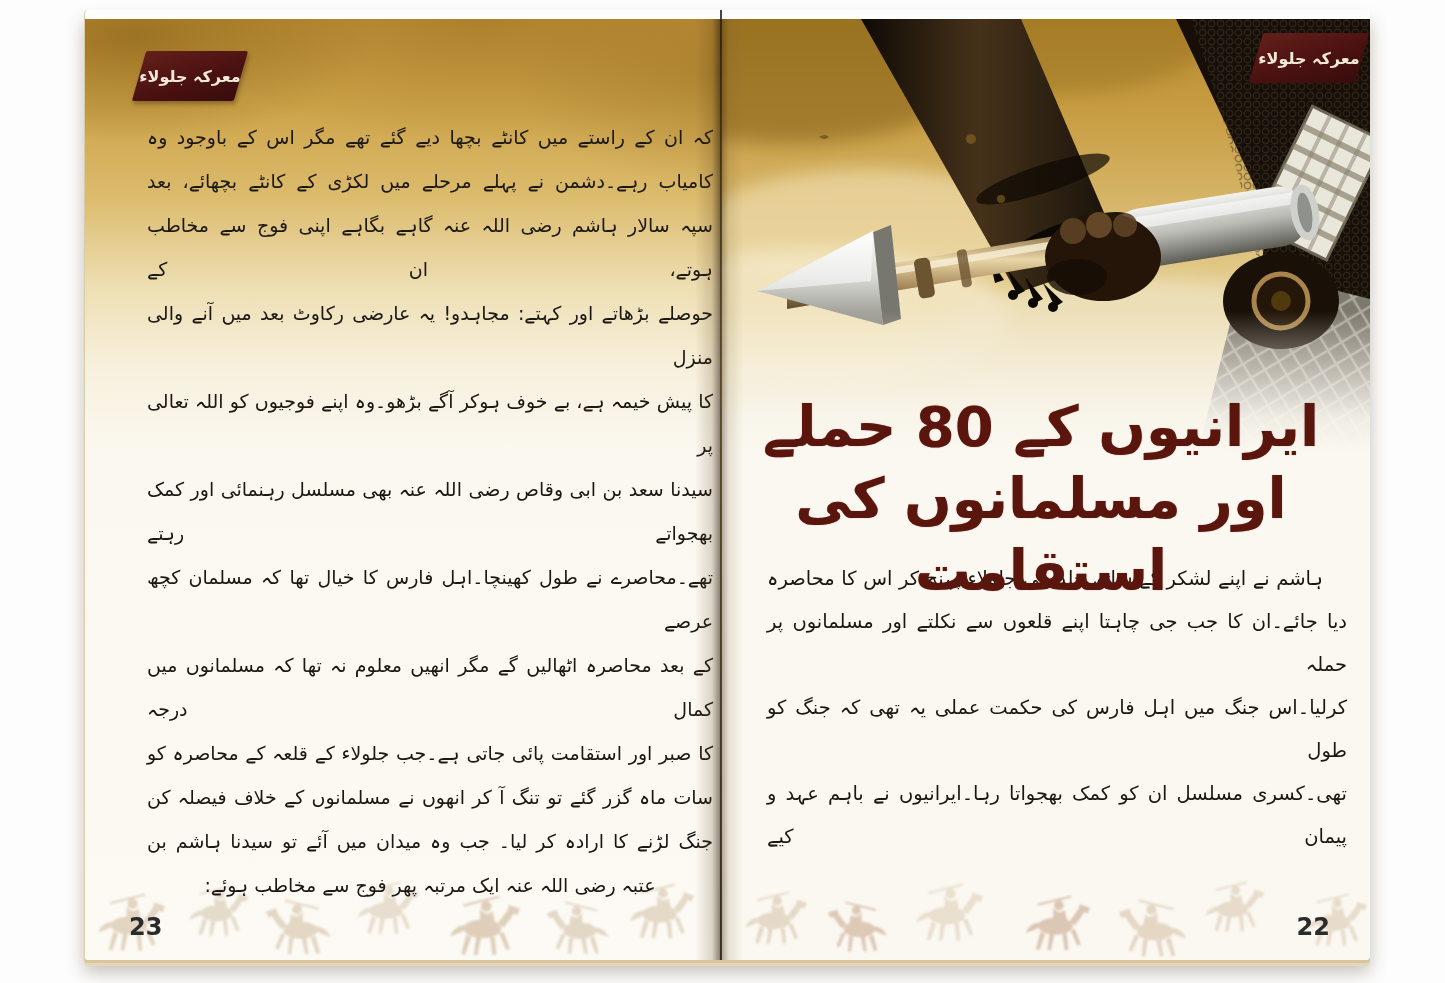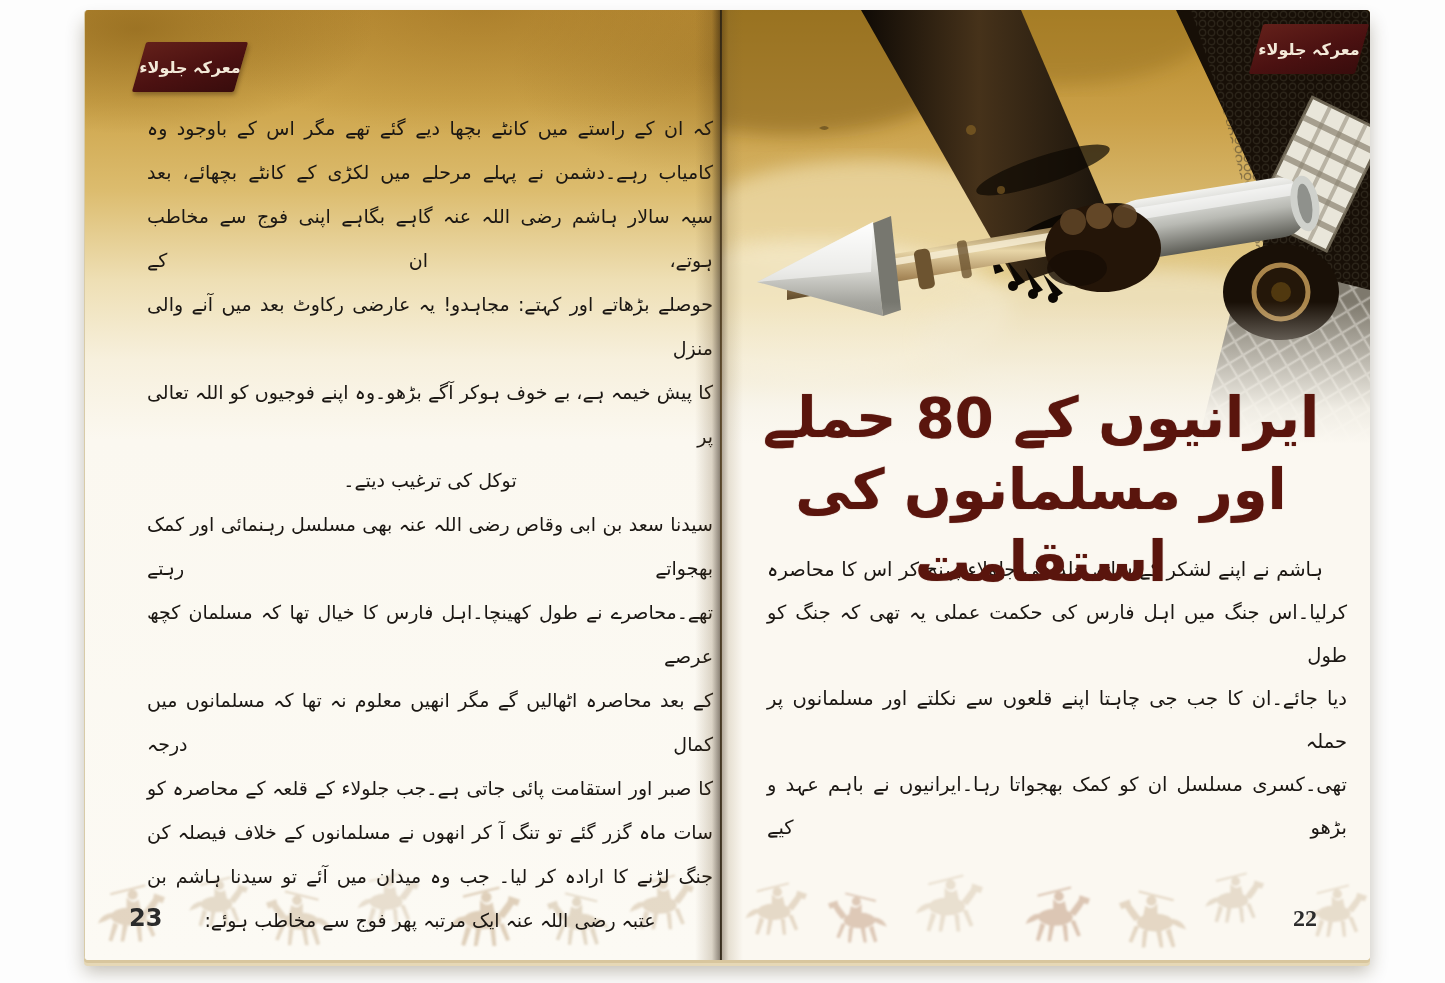--- a/index.html
+++ b/index.html
@@ -5,21 +5,21 @@
 <style>
   html,body{margin:0;padding:0;background:#ffffff;}
   body{width:1445px;height:983px;overflow:hidden;font-family:"DejaVu Sans",sans-serif;}
   .stage{position:relative;width:1445px;height:983px;background:#fdfdfd;}
 
   .book{position:absolute;left:84px;top:10px;width:1285px;height:950px;display:flex;
         border-radius:4px;overflow:hidden;
         box-shadow:0 3px 0 #d8c69e,0 6px 0 #e6d8b6,0 12px 18px rgba(60,45,15,.30);
         border-left:1px solid #d8cba8;}
 
-  .page{position:relative;height:100%;}
+  .page{position:relative;height:100%;margin-top:9px;}
   .page.left{width:636px;background:
       radial-gradient(ellipse 340px 150px at 8% 2%, rgba(125,86,15,.55), rgba(125,86,15,0) 70%),
       radial-gradient(ellipse 420px 180px at 62% 0%, rgba(150,106,28,.45), rgba(150,106,28,0) 70%),
       radial-gradient(ellipse 300px 160px at 100% 6%, rgba(140,98,24,.42), rgba(140,98,24,0) 70%),
       linear-gradient(180deg,#c0933a 0,#cda44a 90px,#dcbc6e 180px,#eedfb4 270px,#f7f0dd 350px,#fbf8f0 430px,#fcfaf4 100%);}
   .page.right{width:649px;background:#fbf8f1;}
 
   .page.left::after{content:"";position:absolute;right:0;top:0;bottom:0;width:26px;z-index:5;
       background:linear-gradient(to right, rgba(90,62,20,0), rgba(90,62,20,.20) 65%, rgba(40,25,8,.5) 94%, rgba(18,11,4,.72));}
   .page.right::before{content:"";position:absolute;left:0;top:0;bottom:0;width:22px;z-index:5;
@@ -46,21 +46,21 @@
   .heading .h-line{font-size:56px;line-height:72px;text-shadow:0 0 1px rgba(90,21,13,.55);}
 
   .photo{position:absolute;left:0;top:0;width:649px;height:434px;z-index:1;}
   .photo svg{display:block;width:100%;height:100%;}
 
   .horses{position:absolute;left:0;right:0;bottom:6px;height:86px;z-index:2;opacity:.5;}
   .horses svg{display:block;width:100%;height:100%;}
 
   .pagenum{position:absolute;bottom:28px;font-size:24px;font-weight:600;color:#2b2b2b;z-index:7;text-align:center;}
   .pn-left{left:44px;}
-  .pn-right{right:53px;font-family:Liberation Serif, serif;}
+  .pn-right{right:40px;}
 
   .spineline{position:absolute;left:635px;top:0;bottom:0;width:2px;z-index:6;opacity:.85;
       background:linear-gradient(180deg,#2e2414,#5a4524 40%,#2e2414);}
   .hiddendefs{position:absolute;width:0;height:0;overflow:hidden;}
 </style>
 </head>
 <body>
 
 <svg class="hiddendefs" aria-hidden="true">
   <defs>
@@ -91,21 +91,20 @@
         <div class="bg"></div>
         <div class="tx">معرکہ جلولاء</div>
       </div>
 
       <div class="textblock left-text">
         <div class="ln j">کہ ان کے راستے میں کانٹے بچھا دیے گئے تھے مگر اس کے باوجود وہ</div>
         <div class="ln j">کامیاب رہے۔دشمن نے پہلے مرحلے میں لکڑی کے کانٹے بچھائے، بعد</div>
         <div class="ln j">سپہ سالار ہاشم رضی اللہ عنہ گاہے بگاہے اپنی فوج سے مخاطب ہوتے، ان کے</div>
         <div class="ln j">حوصلے بڑھاتے اور کہتے: مجاہدو! یہ عارضی رکاوٹ بعد میں آنے والی منزل</div>
         <div class="ln j">کا پیش خیمہ ہے، بے خوف ہوکر آگے بڑھو۔وہ اپنے فوجیوں کو اللہ تعالی پر</div>
-        <div class="ln c">توکل کی ترغیب دیتے۔</div>
         <div class="ln j">سیدنا سعد بن ابی وقاص رضی اللہ عنہ بھی مسلسل رہنمائی اور کمک بھجواتے رہتے</div>
         <div class="ln j">تھے۔محاصرے نے طول کھینچا۔اہل فارس کا خیال تھا کہ مسلمان کچھ عرصے</div>
         <div class="ln j">کے بعد محاصرہ اٹھالیں گے مگر انھیں معلوم نہ تھا کہ مسلمانوں میں کمال درجہ</div>
         <div class="ln j">کا صبر اور استقامت پائی جاتی ہے۔جب جلولاء کے قلعہ کے محاصرہ کو</div>
         <div class="ln j">سات ماہ گزر گئے تو تنگ آ کر انھوں نے مسلمانوں کے خلاف فیصلہ کن</div>
         <div class="ln j">جنگ لڑنے کا ارادہ کر لیا۔ جب وہ میدان میں آئے تو سیدنا ہاشم بن</div>
         <div class="ln c">عتبہ رضی اللہ عنہ ایک مرتبہ پھر فوج سے مخاطب ہوئے:</div>
 
       </div>
 
@@ -246,23 +245,23 @@
         <div class="tx">معرکہ جلولاء</div>
       </div>
 
       <div class="heading">
         <div class="h-line">ایرانیوں کے 80 حملے</div>
         <div class="h-line">اور مسلمانوں کی استقامت</div>
       </div>
 
       <div class="textblock right-text">
         <div class="ln j ind0">ہاشم نے اپنے لشکر کے ساتھ جلد ہی جلولاء پہنچ کر اس کا محاصرہ</div>
+        <div class="ln j">دیا جائے۔ان کا جب جی چاہتا اپنے قلعوں سے نکلتے اور مسلمانوں پر حملہ</div>
         <div class="ln j">کرلیا۔اس جنگ میں اہل فارس کی حکمت عملی یہ تھی کہ جنگ کو طول</div>
-        <div class="ln j">دیا جائے۔ان کا جب جی چاہتا اپنے قلعوں سے نکلتے اور مسلمانوں پر حملہ</div>
-        <div class="ln j">تھی۔کسری مسلسل ان کو کمک بھجواتا رہا۔ایرانیوں نے باہم عہد و بڑھو کیے</div>
+        <div class="ln j">تھی۔کسری مسلسل ان کو کمک بھجواتا رہا۔ایرانیوں نے باہم عہد و پیمان کیے</div>
 
       </div>
 
       <div class="horses">
         <svg viewBox="0 0 649 86" preserveAspectRatio="none">
           <g filter="url(#soften)">
             <use href="#hrs" transform="translate(20,14) scale(1.1)" style="color:#b59267" opacity=".6"></use>
             <use href="#hrs" transform="translate(170,24) scale(-1.05,1.05)" style="color:#a9744f" opacity=".7"></use>
             <use href="#hrs" transform="translate(190,6) scale(1.2)" style="color:#bb9f78" opacity=".55"></use>
             <use href="#hrs" transform="translate(300,18) scale(1.15)" style="color:#a9744f" opacity=".75"></use>

